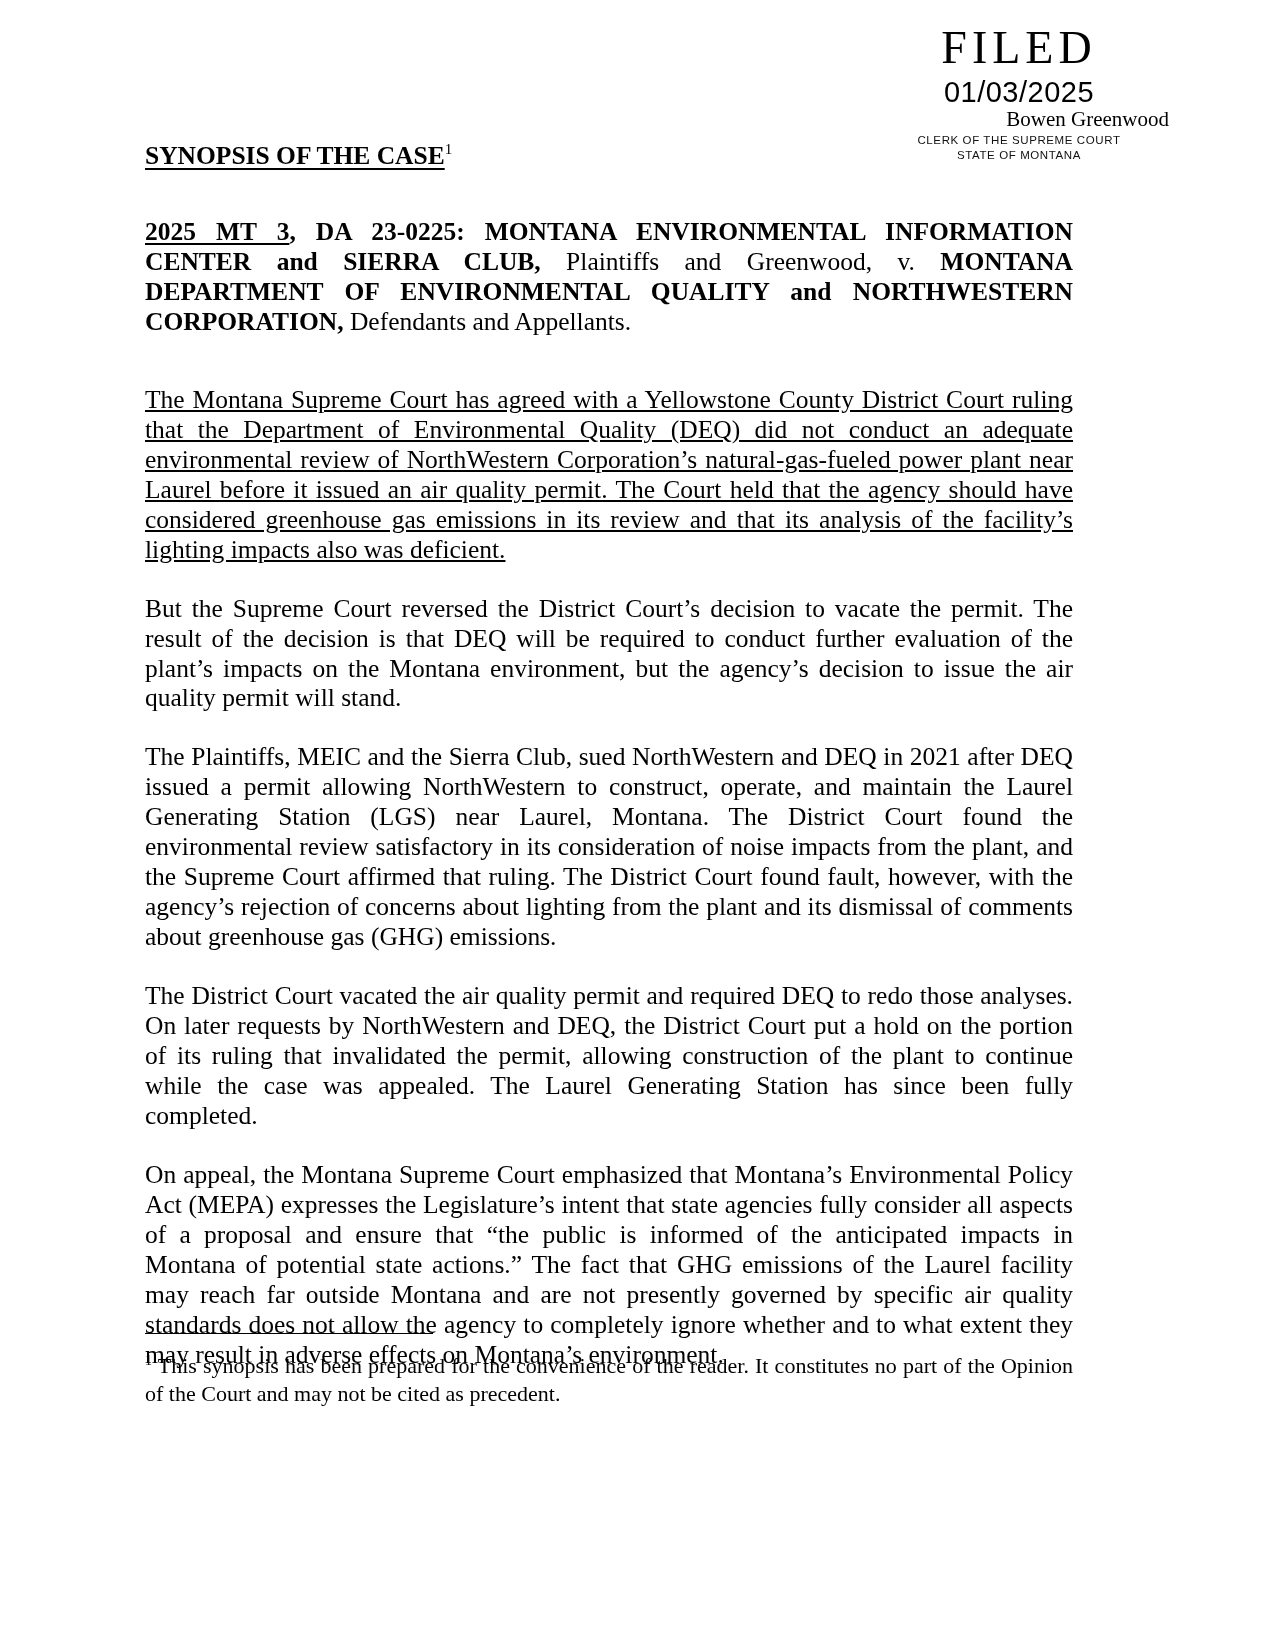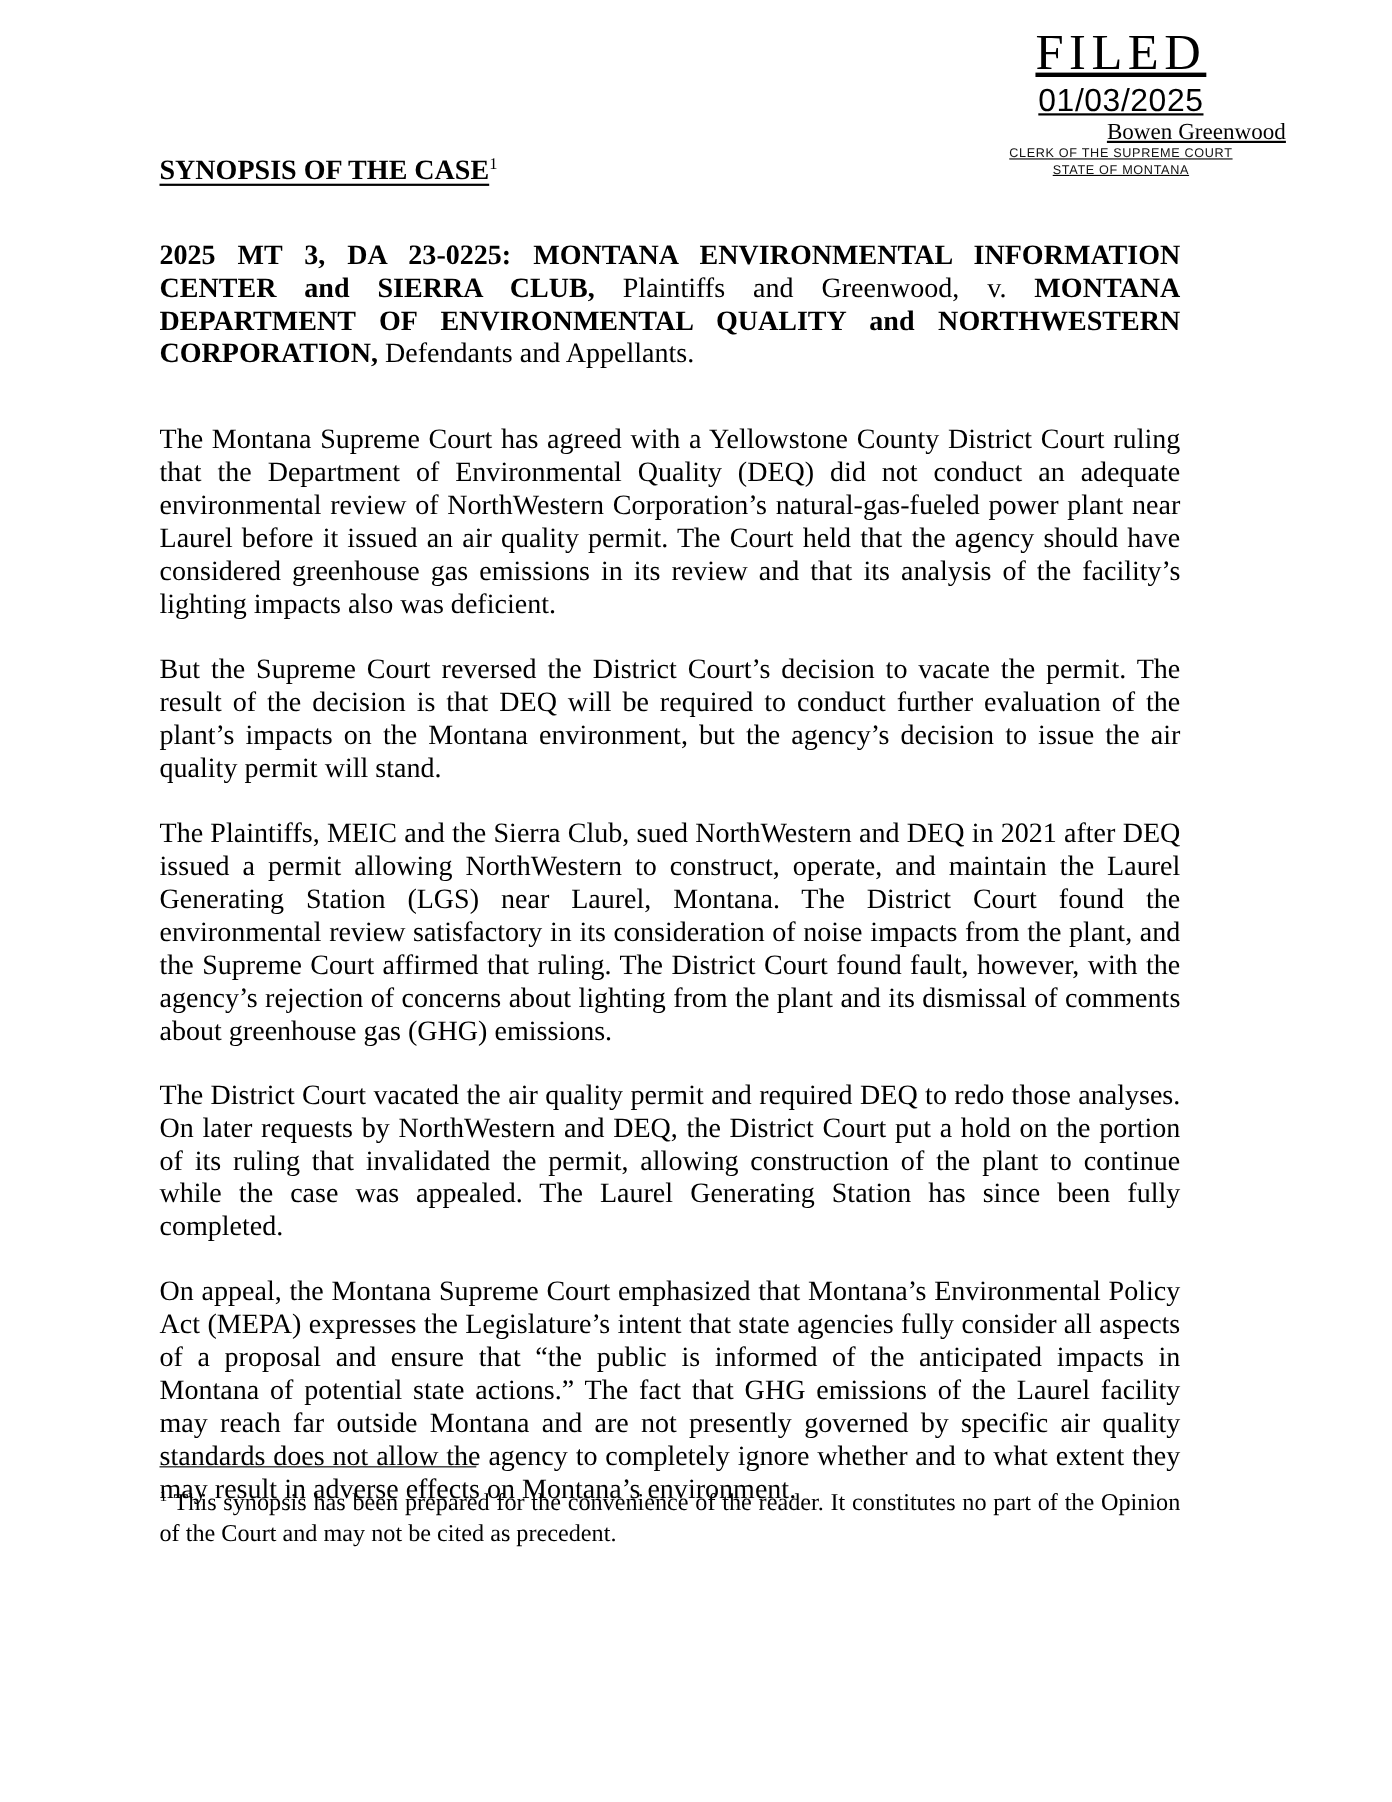--- a/index.html
+++ b/index.html
@@ -18,21 +18,20 @@
   }
 
   
   .filed-stamp {
     position: absolute;
     top: 24px;
     right: 96px;
     width: 300px;
     text-align: center;
     line-height: 1;
-    text-decoration: underline;
   }
   .filed-word {
     font-family: "Liberation Serif", "DejaVu Serif", serif;
     font-size: 46px;
     letter-spacing: 5px;
     font-weight: 400;
     line-height: 1.05;
     margin-bottom: 6px;
   }
   .filed-date {
@@ -83,35 +82,36 @@
 
   .caption {
     margin-top: 46px;
     font-size: 25.5px;
     line-height: 1.175;
     text-align: justify;
     text-align-last: left;
     font-weight: bold;
   }
   .caption .cite {
+    text-decoration: underline;
     text-underline-offset: 3px;
   }
   .caption .plain {
     font-weight: normal;
   }
 
   p.body-par {
     margin: 0;
     margin-top: 29px;
     font-size: 25.5px;
     line-height: 1.175;
     text-align: justify;
     text-align-last: left;
   }
-  p.body-par:first-of-type { margin-top: 0; }
+  p.body-par:first-of-type { margin-top: 0; text-decoration: underline; }
 
   .par-block { margin-top: 48px; }
 
   
   .footnote-zone {
     position: absolute;
     left: 145px;
     top: 1333px;
     width: 928px;
   }

